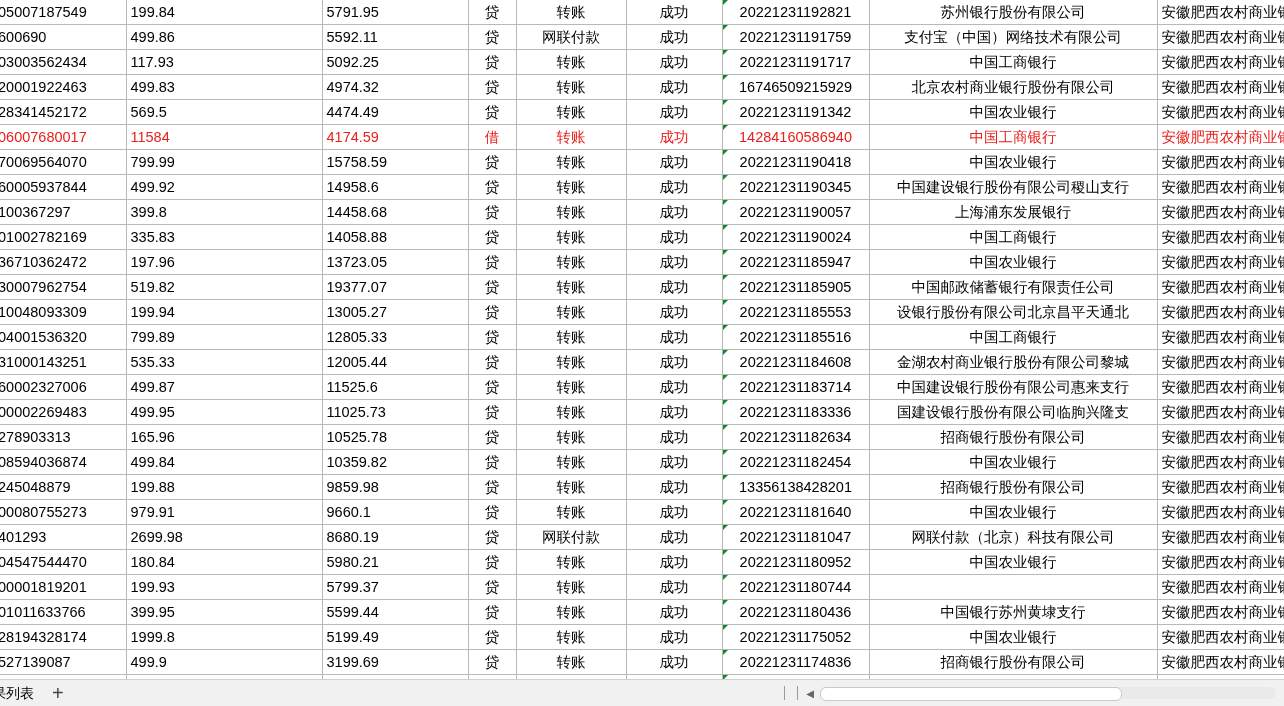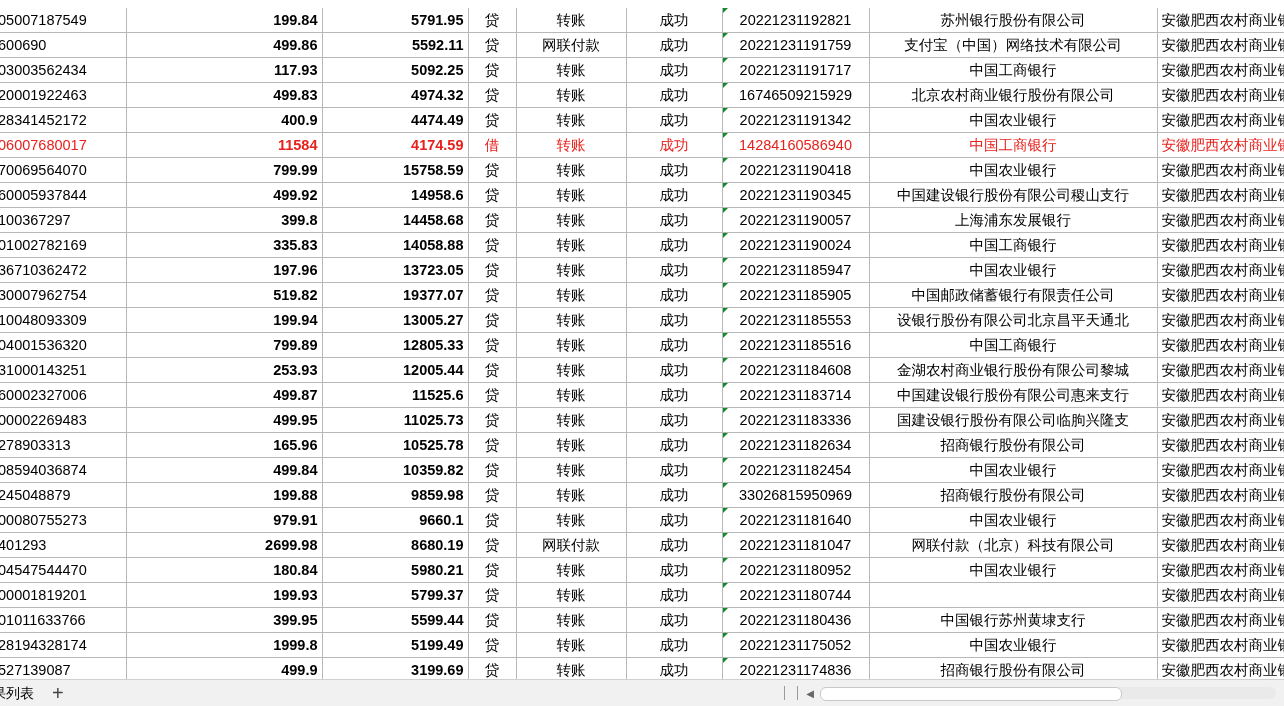--- a/index.html
+++ b/index.html
@@ -10,21 +10,21 @@
   }
   #app {
     width: 1284px;
     height: 706px;
     position: relative;
     overflow: hidden;
     background: #ffffff;
   }
   .sheet {
     position: absolute;
-    top: 8px;
+    top: 0;
     left: 0;
     width: 1284px;
     height: 680px;
     overflow: hidden;
   }
   table.grid {
     border-collapse: collapse;
     table-layout: fixed;
     width: 1290px;
     font-size: 14.5px;
@@ -45,21 +45,21 @@
   col.c0 { width: 132px; }
   col.c1 { width: 196px; }
   col.c2 { width: 146px; }
   col.c3 { width: 48px; }
   col.c4 { width: 110px; }
   col.c5 { width: 96px; }
   col.c6 { width: 147px; }
   col.c7 { width: 288px; }
   col.c8 { width: 127px; }
 
-  td.num { text-align: right; padding-right: 18px; font-weight: bold; }
+  td.num { padding-right: 18px; }
   td.ctr { text-align: center; }
   td.lft { text-align: left; }
 
   
   td.marker { position: relative; }
   td.marker::before {
     content: "";
     position: absolute;
     left: 0;
     top: 0;
@@ -197,21 +197,21 @@
             <td class="num">4974.32</td>
             <td class="ctr">贷</td>
             <td class="ctr">转账</td>
             <td class="ctr">成功</td>
             <td class="ctr marker">16746509215929</td>
             <td class="ctr">北京农村商业银行股份有限公司</td>
             <td class="ctr">安徽肥西农村商业银行</td>
           </tr>
           <tr>
             <td class="lft">28341452172</td>
-            <td class="num">400.9</td>
+            <td class="num">569.5</td>
             <td class="num">4474.49</td>
             <td class="ctr">贷</td>
             <td class="ctr">转账</td>
             <td class="ctr">成功</td>
             <td class="ctr marker">20221231191342</td>
             <td class="ctr">中国农业银行</td>
             <td class="ctr">安徽肥西农村商业银行</td>
           </tr>
           <tr class="redrow">
             <td class="lft">06007680017</td>
@@ -307,21 +307,21 @@
             <td class="num">12805.33</td>
             <td class="ctr">贷</td>
             <td class="ctr">转账</td>
             <td class="ctr">成功</td>
             <td class="ctr marker">20221231185516</td>
             <td class="ctr">中国工商银行</td>
             <td class="ctr">安徽肥西农村商业银行</td>
           </tr>
           <tr>
             <td class="lft">31000143251</td>
-            <td class="num">253.93</td>
+            <td class="num">535.33</td>
             <td class="num">12005.44</td>
             <td class="ctr">贷</td>
             <td class="ctr">转账</td>
             <td class="ctr">成功</td>
             <td class="ctr marker">20221231184608</td>
             <td class="ctr">金湖农村商业银行股份有限公司黎城</td>
             <td class="ctr">安徽肥西农村商业银行</td>
           </tr>
           <tr>
             <td class="lft">60002327006</td>
@@ -367,21 +367,21 @@
             <td class="ctr">中国农业银行</td>
             <td class="ctr">安徽肥西农村商业银行</td>
           </tr>
           <tr>
             <td class="lft">245048879</td>
             <td class="num">199.88</td>
             <td class="num">9859.98</td>
             <td class="ctr">贷</td>
             <td class="ctr">转账</td>
             <td class="ctr">成功</td>
-            <td class="ctr marker">33026815950969</td>
+            <td class="ctr marker">13356138428201</td>
             <td class="ctr">招商银行股份有限公司</td>
             <td class="ctr">安徽肥西农村商业银行</td>
           </tr>
           <tr>
             <td class="lft">00080755273</td>
             <td class="num">979.91</td>
             <td class="num">9660.1</td>
             <td class="ctr">贷</td>
             <td class="ctr">转账</td>
             <td class="ctr">成功</td>

